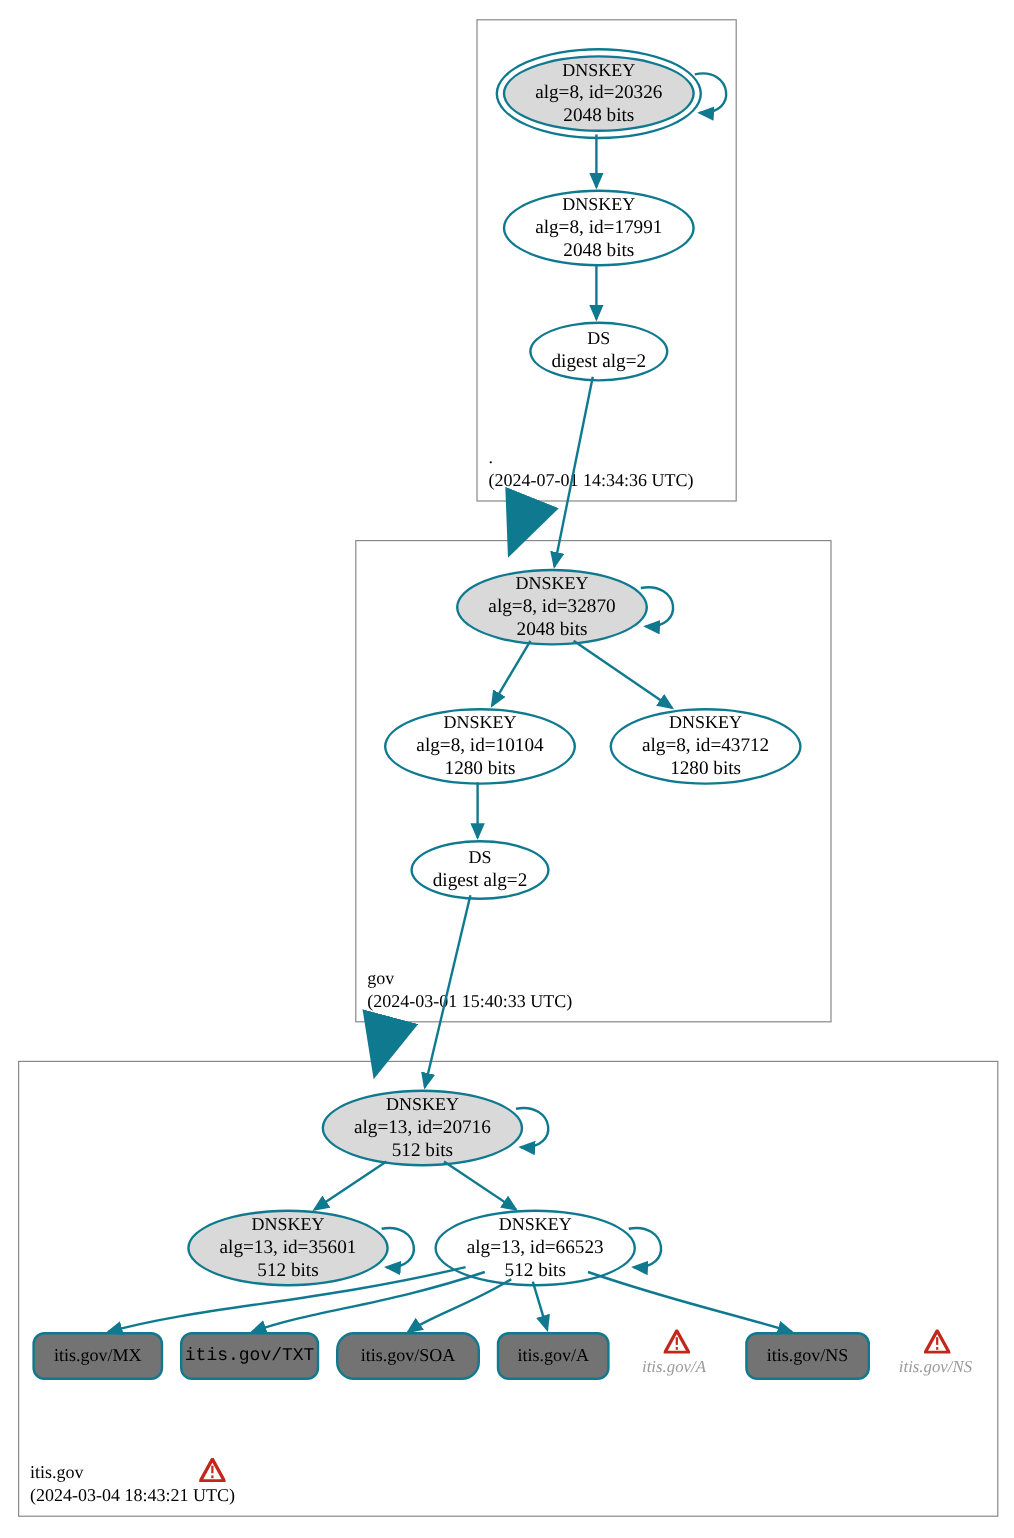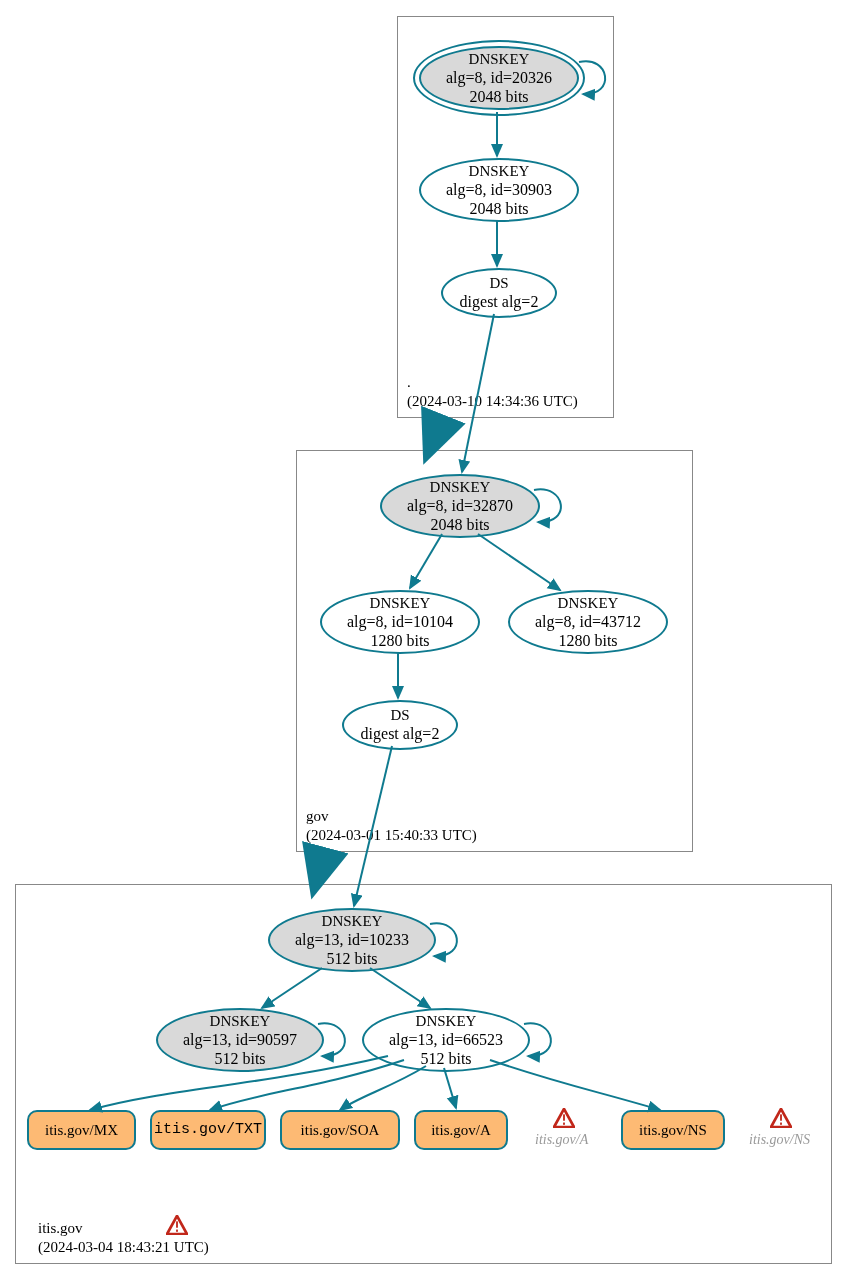--- a/index.html
+++ b/index.html
@@ -42,21 +42,21 @@
   }
   .double-ring {
     position: absolute;
     border: 2px solid #0f7a8f;
     border-radius: 50%;
     pointer-events: none;
   }
   .rrbox {
     border: 2px solid #0f7a8f;
     border-radius: 10px;
-    background: #fdba74;
+    background: #737373;
     display: flex;
     justify-content: center;
     align-items: center;
     font-size: 15px;
   }
   .title {
     font-size: 15px;
   }
   .sub {
     font-size: 16px;
@@ -78,33 +78,33 @@
     height: 20px;
   }
   .warn svg { display:block; }
 </style>
 </head>
 <body>
 
 <div class="zone-box" style="left:397px; top:16px; width:215px; height:400px;"></div>
 <div class="zone-label" style="left:407px; top:373px;">
   <span>.</span><br>
-  <span>(2024-03-10 14:34:36 UTC)</span>
+  <span>(2024-07-01 14:34:36 UTC)</span>
 </div>
 
 <div class="double-ring" style="left:413px; top:40px; width:168px; height:72px;"></div>
 <div class="node ellipse filled" style="left:419px; top:46px; width:156px; height:60px;">
   <div class="title">DNSKEY</div>
   <div class="sub">alg=8, id=20326</div>
   <div class="sub">2048 bits</div>
 </div>
 
 <div class="node ellipse" style="left:419px; top:158px; width:156px; height:60px;">
   <div class="title">DNSKEY</div>
-  <div class="sub">alg=8, id=30903</div>
+  <div class="sub">alg=8, id=17991</div>
   <div class="sub">2048 bits</div>
 </div>
 
 <div class="node ellipse" style="left:441px; top:268px; width:112px; height:46px;">
   <div class="title">DS</div>
   <div class="sub">digest alg=2</div>
 </div>
 
 <div class="zone-box" style="left:296px; top:450px; width:395px; height:400px;"></div>
 <div class="zone-label" style="left:306px; top:807px;">
@@ -129,50 +129,50 @@
   <div class="sub">alg=8, id=43712</div>
   <div class="sub">1280 bits</div>
 </div>
 
 <div class="node ellipse" style="left:342px; top:700px; width:112px; height:46px;">
   <div class="title">DS</div>
   <div class="sub">digest alg=2</div>
 </div>
 
 <div class="zone-box" style="left:15px; top:884px; width:815px; height:378px;"></div>
-<div class="zone-label" style="left:38px; top:1219px;">
+<div class="zone-label" style="left:25px; top:1219px;">
   <span>itis.gov</span><br>
   <span>(2024-03-04 18:43:21 UTC)</span>
 </div>
 
 <div class="node ellipse filled" style="left:268px; top:908px; width:164px; height:60px;">
   <div class="title">DNSKEY</div>
-  <div class="sub">alg=13, id=10233</div>
+  <div class="sub">alg=13, id=20716</div>
   <div class="sub">512 bits</div>
 </div>
 
 <div class="node ellipse filled" style="left:156px; top:1008px; width:164px; height:60px;">
   <div class="title">DNSKEY</div>
-  <div class="sub">alg=13, id=90597</div>
+  <div class="sub">alg=13, id=35601</div>
   <div class="sub">512 bits</div>
 </div>
 
 <div class="node ellipse" style="left:362px; top:1008px; width:164px; height:60px;">
   <div class="title">DNSKEY</div>
   <div class="sub">alg=13, id=66523</div>
   <div class="sub">512 bits</div>
 </div>
 
 <div class="node rrbox" style="left:27px;  top:1110px; width:105px; height:36px;">
     <span>itis.gov/MX</span>
   </div>
 <div class="node rrbox" style="left:150px; top:1110px; width:112px; height:36px;font-family:Liberation Mono, monospace;">
     <span>itis.gov/TXT</span>
   </div>
-<div class="node rrbox" style="left:280px; top:1110px; width:116px; height:36px;">
+<div class="node rrbox" style="left:280px; top:1110px; width:116px; height:36px;border-radius:15px;">
     <span>itis.gov/SOA</span>
   </div>
 <div class="node rrbox" style="left:414px; top:1110px; width:90px;  height:36px;">
     <span>itis.gov/A</span>
   </div>
 <div class="node rrbox" style="left:621px; top:1110px; width:100px; height:36px;">
     <span>itis.gov/NS</span>
   </div>
 
 <div class="node faded" style="left:535px; top:1132px;"><span>itis.gov/A</span></div>

